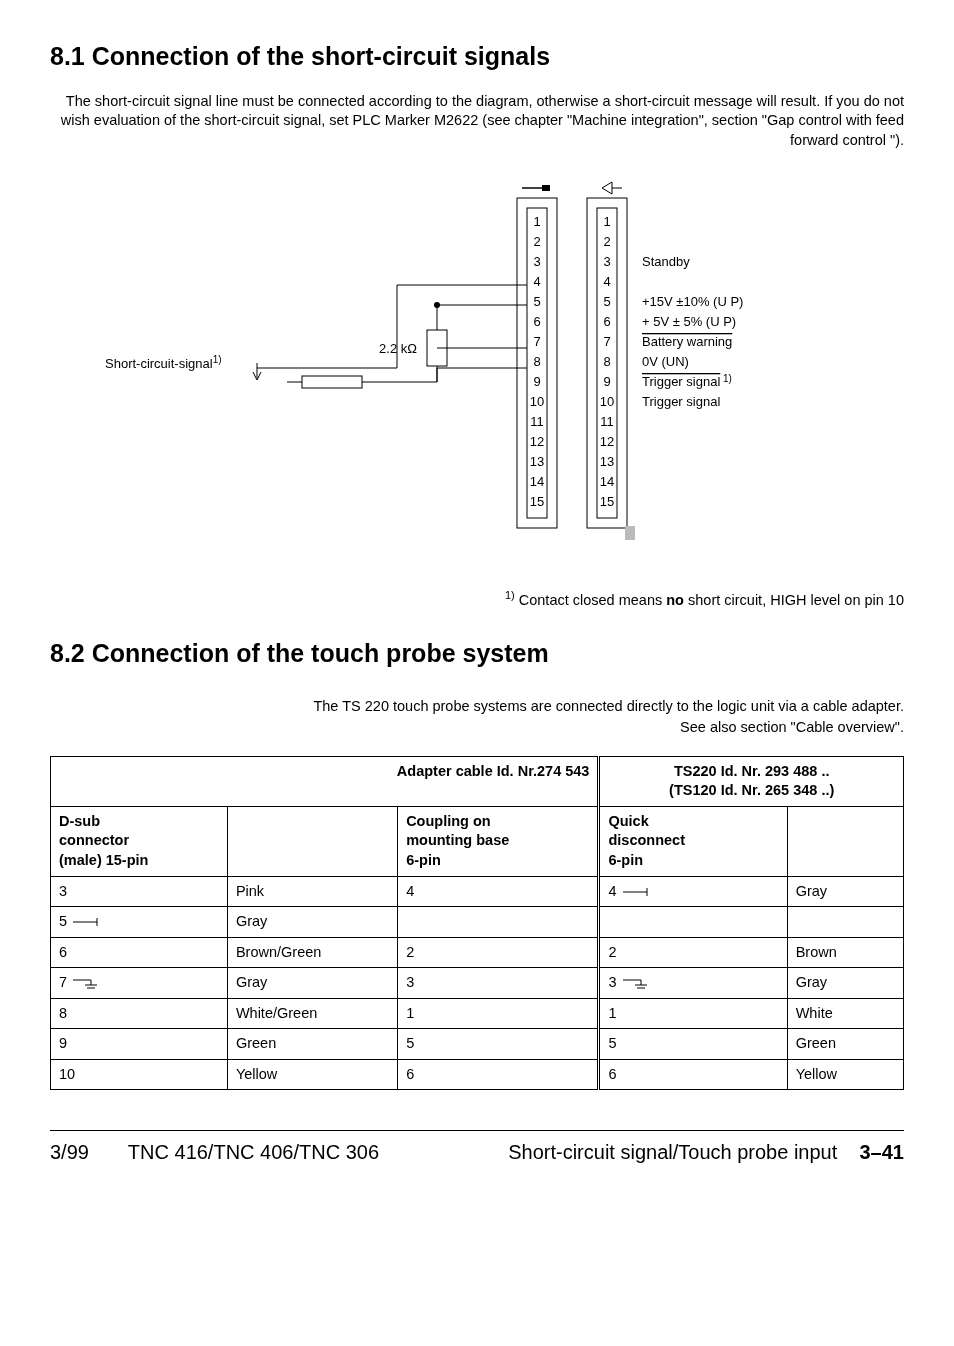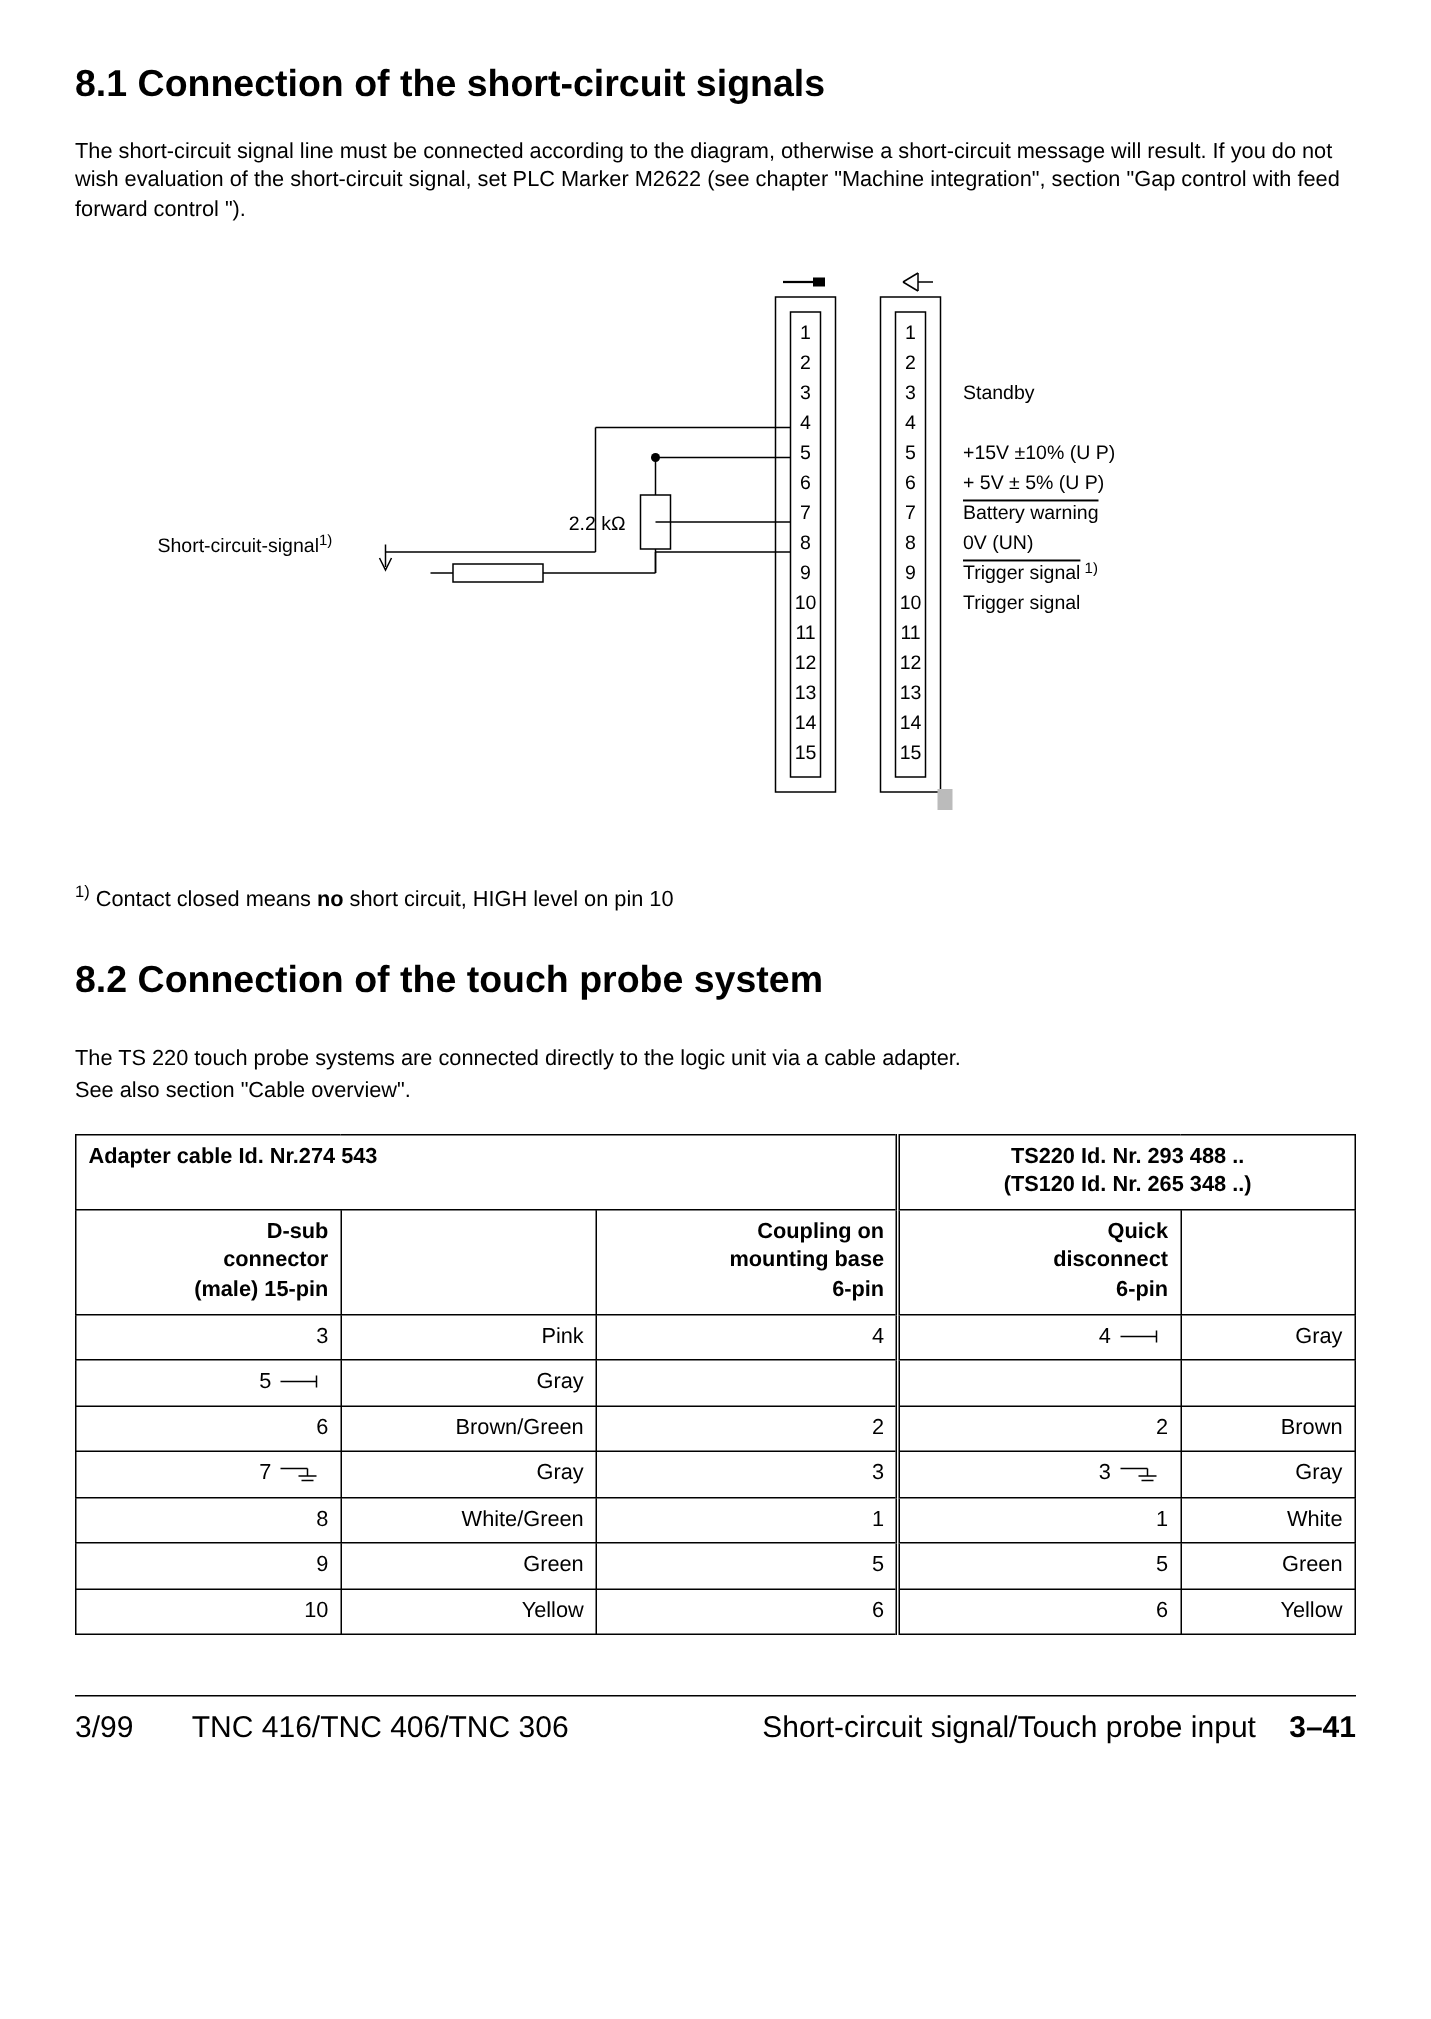--- a/index.html
+++ b/index.html
@@ -10,38 +10,38 @@
     padding: 40px 50px;
     width: 954px;
     box-sizing: border-box;
     line-height: 1.35;
   }
   h2 {
     font-size: 25px;
     font-weight: bold;
     margin: 0 0 18px 0;
   }
-  p { margin: 0 0 18px 0; }
+  p { margin: 0 0 18px 0; text-align: right; }
   .diagram-wrap {
     width: 100%;
     display:flex;
     justify-content:center;
     margin: 10px 0 20px 0;
   }
   .footnote { margin: 0 0 26px 0; }
   .footnote sup { font-size: 11px; }
   table.cable {
     border-collapse: collapse;
     width: 100%;
     margin-top: 16px;
   }
   table.cable th, table.cable td {
     border: 1px solid #000;
     padding: 5px 8px;
-    text-align: right;
+    text-align: left;
     vertical-align: top;
     font-size: 14.5px;
   }
   table.cable th { font-weight: bold; }
   .vdouble { border-right: 3px double #000 !important; }
   .topgap th { padding-top: 10px; padding-bottom: 14px; }
   .midhead th { padding-top:8px; padding-bottom:8px; }
   .sym { display:inline-block; vertical-align:middle; }
   hr.footrule { margin-top: 40px; border:none; border-top:1px solid #000; }
   .footer { display:flex; justify-content:space-between; font-size:20px; margin-top:8px;}
@@ -151,21 +151,21 @@
   <sup>1)</sup><span> Contact closed means </span><b>no</b><span> short circuit, HIGH level on pin 10</span>
 </p>
 
 <h2>8.2  Connection of the touch probe system</h2>
 <p style="margin-bottom:2px;margin-top:26px;">The TS 220 touch probe systems are connected directly to the logic unit via a cable adapter.</p>
 <p>See also section "Cable overview".</p>
 
 <table class="cable">
   <tbody>
       <tr class="topgap">
-    <th colspan="3" class="vdouble" style="text-align:left;">Adapter cable  Id. Nr.274 543</th>
+    <th colspan="3" class="vdouble" style="text-align:right;">Adapter cable  Id. Nr.274 543</th>
     <th colspan="2" style="text-align:center;">
       <span>TS220   Id. Nr. 293 488 ..</span><br>
       <span>(TS120  Id. Nr. 265 348 ..)</span>
     </th>
   </tr>
   <tr class="midhead">
     <th><span>D-sub<br>connector<br>(male) 15-pin</span></th>
     <th></th>
     <th class="vdouble"><span>Coupling on<br>mounting base<br>6-pin</span></th>
     <th><span>Quick<br>disconnect<br>6-pin</span></th>

